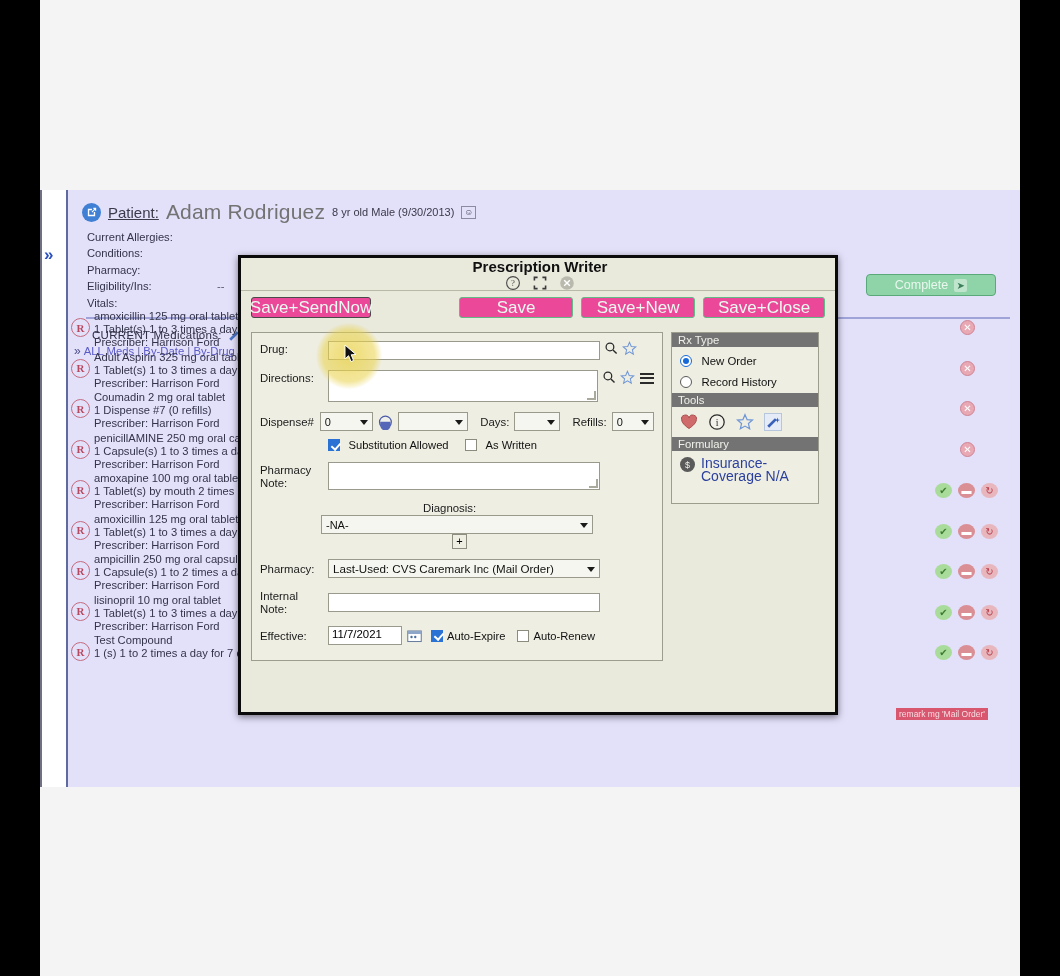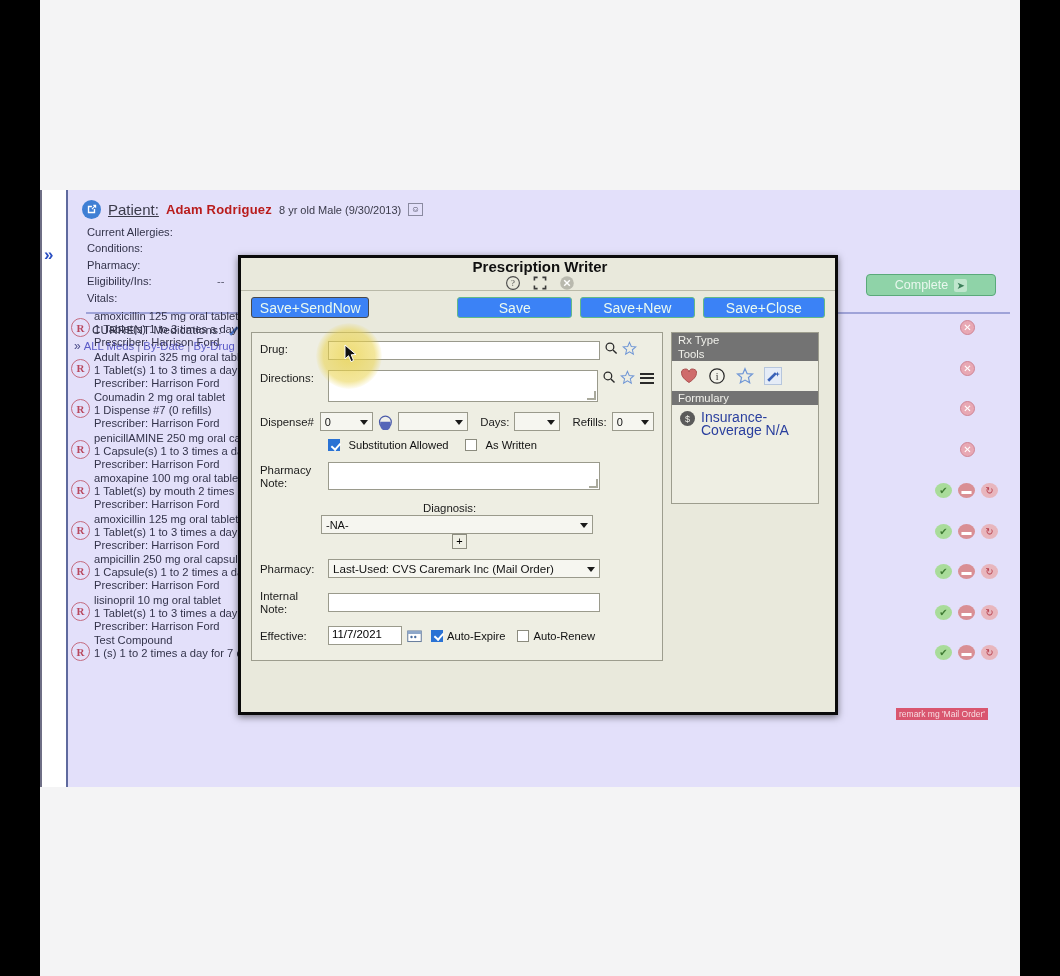--- a/index.html
+++ b/index.html
@@ -26,21 +26,21 @@
   #chart { position:absolute; left:26px; top:0; right:0; height:100%;
            background:#e3e0fa; border-left:2px solid #5f6a9e; }
 
   
   .patient-bar { padding:10px 0 4px 14px; }
   .pt-line1 { display:flex; align-items:center; gap:7px; }
   .pt-chart-icon { width:19px; height:19px; border-radius:50%; background:#3f7fd4;
                    display:flex; align-items:center; justify-content:center; flex:0 0 auto; }
   .pt-chart-icon svg { width:11px; height:11px; }
   .pt-label { font-size:15px; color:#3a3a4a;text-decoration:underline; }
-  .pt-name { font-size:13px; color:#b91c1c; font-weight:700; letter-spacing:.2px; }
+  .pt-name { font-size:21px; color:#737373; font-weight:400; letter-spacing:.2px; }
   .pt-demo { font-size:11px; color:#3a3a4a; }
   .pt-badge { display:inline-block; border:1px solid #8a8aa0; padding:0 2px; font-size:8.5px;
               color:#44445a; line-height:11px; vertical-align:1px; }
   .pt-fields { margin:5px 0 0 5px; }
   .pt-field { font-size:11.2px; color:#33334a; line-height:16.4px; position:relative; }
   .pt-field .dots { position:absolute; left:130px; color:#5a5a70; }
   .pt-divider { height:2px; background:#9fa3d8; margin:6px 10px 0 4px; }
 
   
   .meds-head { display:flex; align-items:center; gap:6px; padding:6px 0 0 24px; }
@@ -88,22 +88,22 @@
   
   #modal { position:absolute; left:238px; top:255px; width:600px; height:460px;
            background:#e9e9dc; border:3px solid #0a0a0a; box-shadow:0 2px 7px rgba(0,0,0,.5); }
   .m-title-bar { height:33px; display:flex; align-items:center; padding:0 8px 0 12px;
                  border-bottom:1px solid #b9b9a8;flex-direction:column; }
   .m-title { font-size:15px; font-weight:bold; color:#101010; flex:1; }
   .m-icons { display:flex; align-items:center; gap:11px; }
   .m-ico { width:16px; height:16px; cursor:pointer; }
   .m-ico circle, .m-ico path, .m-ico line { }
   .m-btn-row { display:flex; align-items:center; padding:6px 10px 5px 10px; gap:0; }
-  .m-btn { height:21px; background:#3b82f6; border:1px solid #64b986; border-radius:3px;
-           color:#eafaf0; font-size:14px; display:flex; align-items:center;
+  .m-btn { height:21px; background:#ec4899; border:1px solid #64b986; border-radius:3px;
+           color:#eafaf0; font-size:17px; display:flex; align-items:center;
            justify-content:center; cursor:pointer; }
   .m-btn.primary { width:120px; border:1.5px solid #4a4a4a; margin-right:88px; }
   .m-btn.save { width:116px; margin-right:8px; }
   .m-btn.savenew { width:116px; margin-right:8px; }
   .m-btn.saveclose { width:124px; }
 
   .m-body { display:flex; padding:0 10px; gap:8px;margin-top:9px; }
   .m-form { width:412px; border:1px solid #9d9d8e; background:#eeeee3; padding:8px 8px 10px 8px; }
   .m-side { width:148px; border:1px solid #9d9d8e; background:#eeeee3; padding:0; height:172px; }
 
@@ -428,20 +428,30 @@
         <span class="ck on"></span>
         <span class="cklab">Auto-Expire</span>
         <span class="ck"></span>
         <span class="cklab">Auto-Renew</span>
       </div>
 
     </div>
 
     <div class="m-side">
       <div class="sect-hdr">Rx Type</div>
+      <div style="padding:4px 8px 3px 8px;">
+        <div style="margin-bottom:3px;">
+          <span class="radio on"></span>
+          <span class="rlab">New Order</span>
+        </div>
+        <div>
+          <span class="radio"></span>
+          <span class="rlab">Record History</span>
+        </div>
+      </div>
       <div class="sect-hdr">Tools</div>
       <div class="tools-row">
         <svg class="tool" viewBox="0 0 22 20">
           <path d="M11 18S2 12.4 2 7.2A4.6 4.6 0 0 1 11 5a4.6 4.6 0 0 1 9 2.2C20 12.4 11 18 11 18z" fill="#cf6b6b" stroke="#9e3f3f" stroke-width="1"></path>
         </svg>
         <svg class="tool" viewBox="0 0 20 20">
           <circle cx="10" cy="10" r="8" fill="#f2f2ea" stroke="#2a2a2a" stroke-width="1.4"></circle>
           <text x="10" y="14.5" font-size="11" text-anchor="middle" fill="#2a2a2a" font-family="Liberation Serif, serif">i</text>
         </svg>
         <svg class="tool" viewBox="0 0 22 22">

